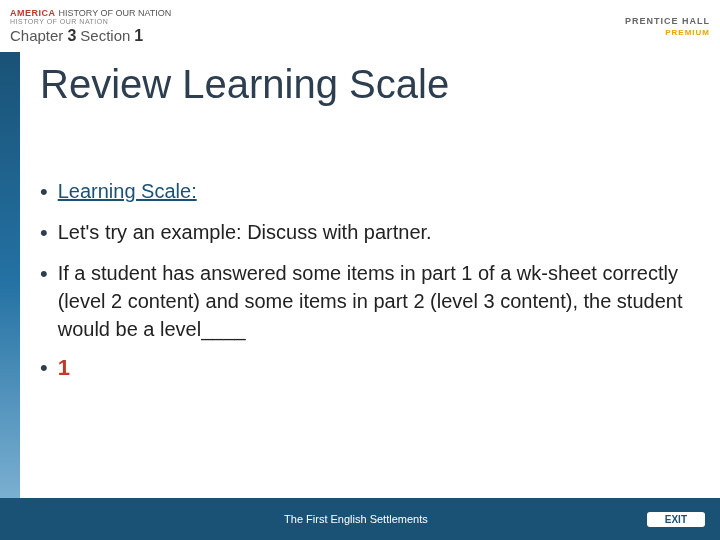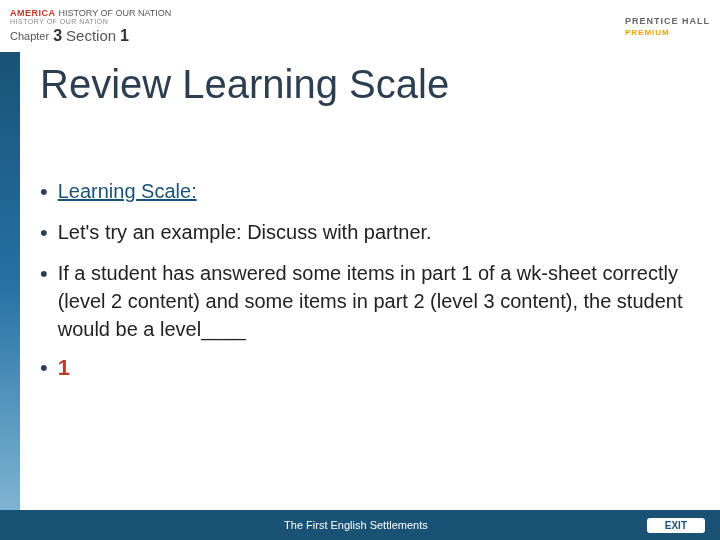--- a/index.html
+++ b/index.html
@@ -47,21 +47,21 @@
     .section-num {
       font-size: 16px;
       font-weight: bold;
       color: #333;
     }
 
     
     .ph-logo {
       display: flex;
       flex-direction: column;
-      align-items: flex-start;
+      align-items: flex-end;
     }
 
     .ph-top-text {
       font-size: 9px;
       font-weight: bold;
       color: #666;
       letter-spacing: 1px;
       text-transform: uppercase;
     }
 
@@ -166,21 +166,21 @@
       font-weight: bold;
       font-size: 22px;
     }
 
     
     .footer {
       position: absolute;
       bottom: 0;
       left: 0;
       right: 0;
-      height: 30px;
+      height: 42px;
       background: #1a5276;
       display: flex;
       align-items: center;
       justify-content: space-between;
       padding: 0 15px;
     }
 
     .footer-title {
       color: #fff;
       font-size: 11px;
@@ -229,21 +229,21 @@
 <div class="header">
   <div class="header-left">
     <div class="america-logo-container">
       <div class="logo-top">
         <span class="logo-america">AMERICA</span>
         <span style="color:#555;font-size:9px;margin-left:3px;">HISTORY OF OUR NATION</span>
       </div>
       <div class="logo-subtitle">History of Our Nation</div>
     </div>
     <div class="chapter-info">
-      <span style="font-size:11px;color:#555;">Chapter</span>
+      <span style="font-size:15px;color:#555;">Chapter</span>
       <span class="chapter-num">3</span>
       <span style="font-size:15px;color:#555;">Section</span>
       <span class="section-num">1</span>
     </div>
   </div>
 
   <div class="ph-logo">
     <span class="ph-top-text">PRENTICE HALL</span>
     <div class="pe-premium">PREMIUM</div>
   </div>

